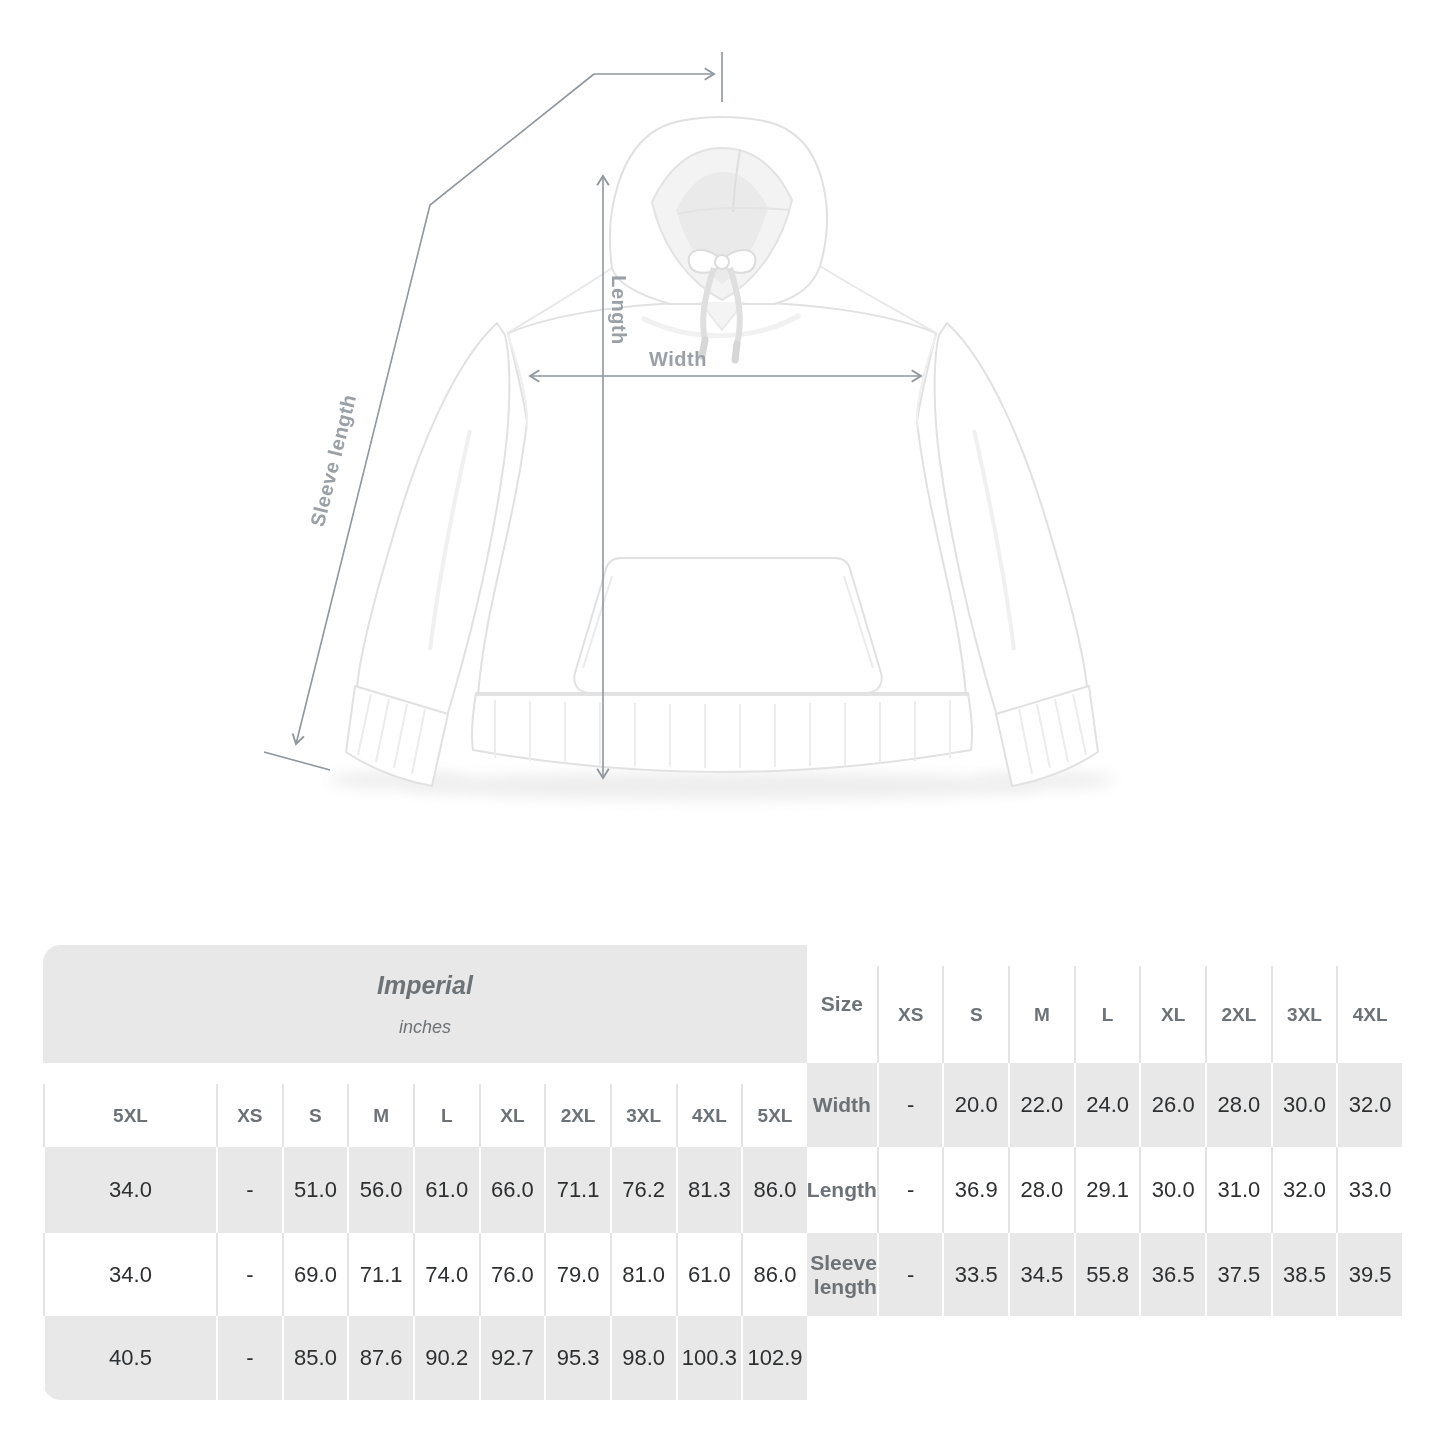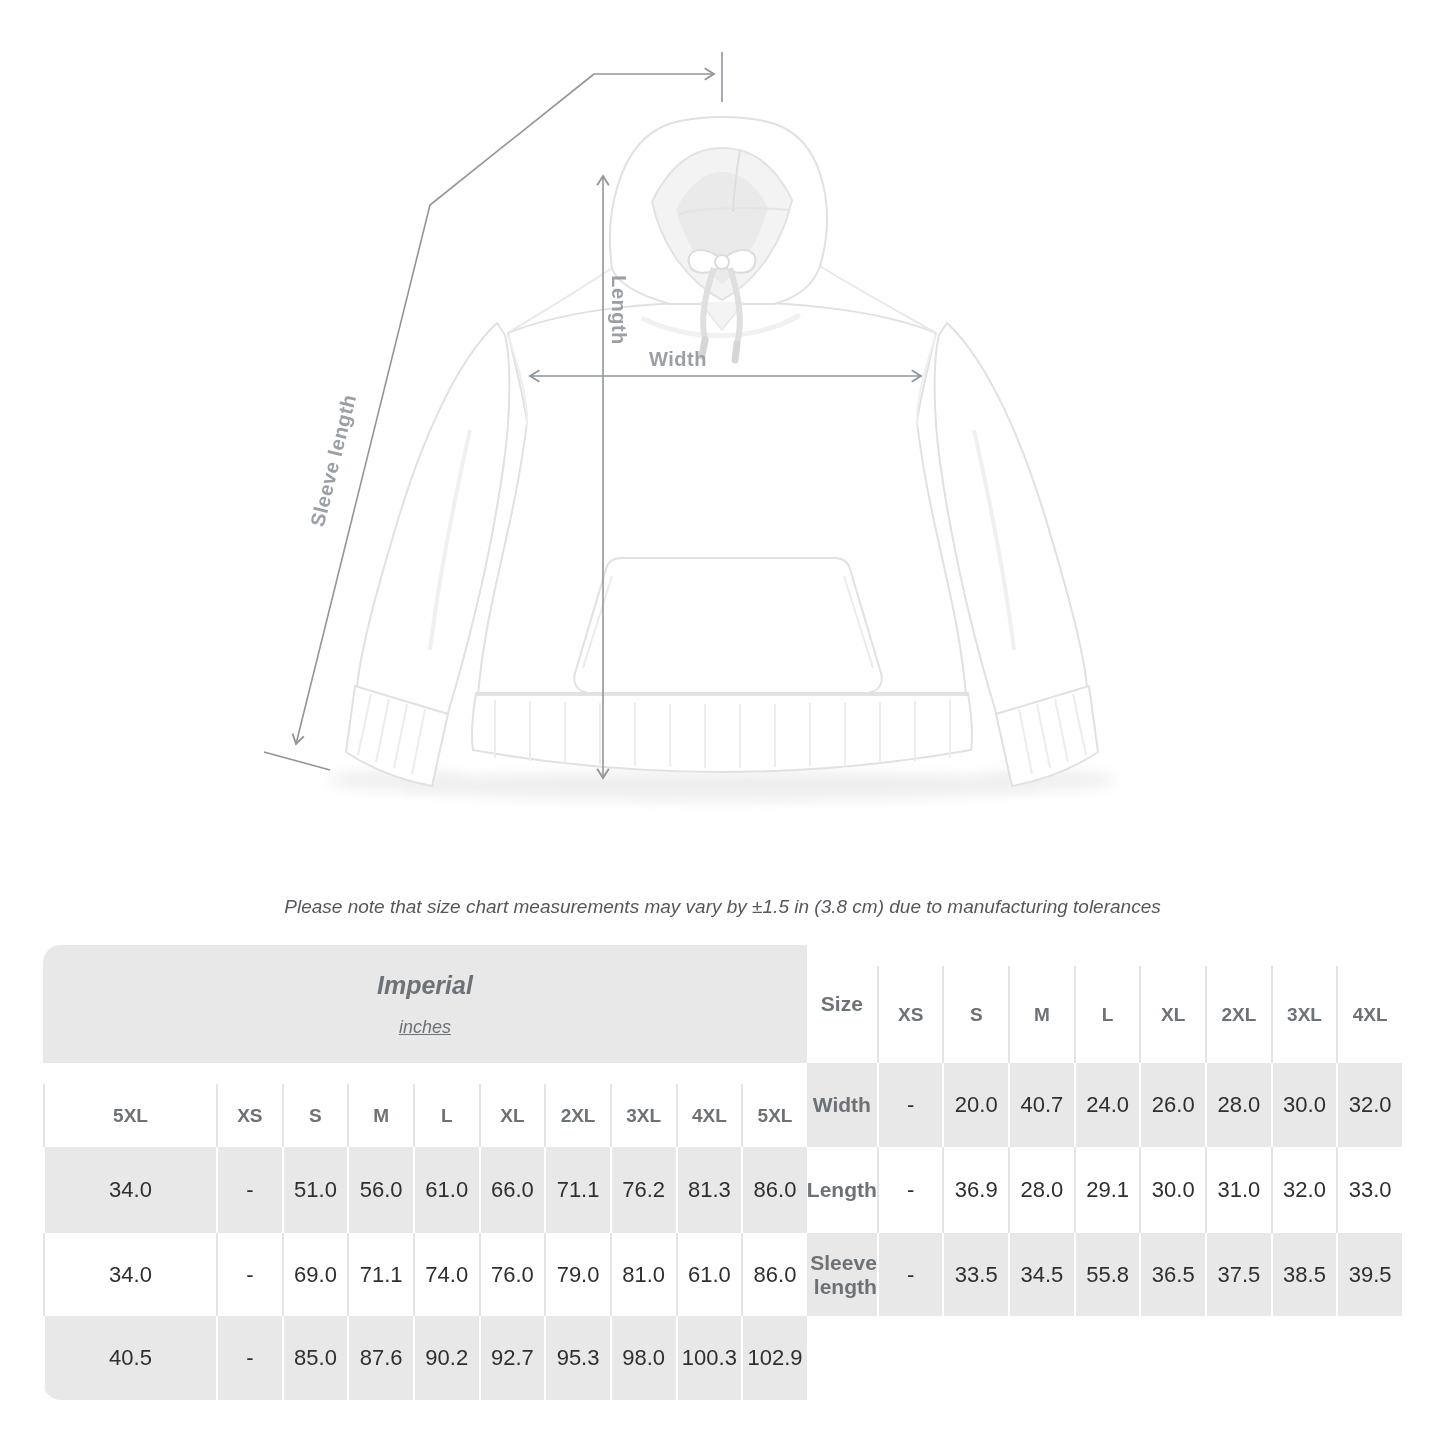--- a/index.html
+++ b/index.html
@@ -12,21 +12,21 @@
          font-size:19px;font-style:italic;color:#54585c;}
   .t{position:absolute;left:43px;top:945px;width:1359px;height:455px;border-radius:18px;
      overflow:hidden;display:grid;grid-template-columns:173px repeat(18,1fr);
      grid-template-rows:118px 84px 86px 83px 84px;}
   .c{display:flex;align-items:center;justify-content:center;background:#fff;}
   .g{background:#e8e8e8;}
   .band{grid-column:span 10;background:#e8e8e8;display:flex;flex-direction:column;
         align-items:center;justify-content:center;gap:17px;}
   .band2{grid-column:span 9;}
   .bname{font-size:25px;font-weight:bold;font-style:italic;color:#6d7277;}
-  .bunit{font-size:18px;font-style:italic;color:#6d7277;text-decoration:underline;}
+  .bunit{font-size:18px;font-style:italic;color:#6d7277;}
   .h{font-size:19px;font-weight:bold;color:#6d7277;margin-top:21px;}
   .rl{font-size:21px;font-weight:bold;color:#6d7277;text-align:right;}
   .v{font-size:22px;color:#2d2f31;}
   .sg{border-left:2px solid #e4e4e4;}
   .sw{border-left:2px solid #ffffff;}
 </style>
 </head>
 <body>
 
 <div class="page">
@@ -117,21 +117,20 @@
       <path d="M 530,376 L 921,376" marker-start="url(#mk)" marker-end="url(#mk)"></path>
     </g>
 
     <g font-family="Liberation Sans, sans-serif" font-size="20" font-weight="bold" fill="#9aa0a6" letter-spacing="0.5">
       <text transform="translate(612,310) rotate(90)" text-anchor="middle">Length</text>
       <text x="678" y="366" text-anchor="middle">Width</text>
       <text transform="translate(340,462) rotate(-76)" text-anchor="middle">Sleeve length</text>
     </g>
   </svg>
 
-  <div class="subtitle">Please note that size chart measurements may vary by ±1.5 in (3.8 cm) due to manufacturing tolerances</div>
 
   <div class="t">
 
     <div class="band">
       <div class="bname">Imperial</div>
       <div class="bunit">inches</div>
     </div>
 
     <div class="c rl">Size</div>
     <div class="c h sg">XS</div>
@@ -149,21 +148,21 @@
     <div class="c h sg">L</div>
     <div class="c h sg">XL</div>
     <div class="c h sg">2XL</div>
     <div class="c h sg">3XL</div>
     <div class="c h sg">4XL</div>
     <div class="c h sg">5XL</div>
 
     <div class="c rl g">Width</div>
     <div class="c v g sw">-</div>
     <div class="c v g sw">20.0</div>
-    <div class="c v g sw">40.7</div>
+    <div class="c v g sw">22.0</div>
     <div class="c v g sw">24.0</div>
     <div class="c v g sw">26.0</div>
     <div class="c v g sw">28.0</div>
     <div class="c v g sw">30.0</div>
     <div class="c v g sw">32.0</div>
     <div class="c v g sw">34.0</div>
     <div class="c v g sw">-</div>
     <div class="c v g sw">51.0</div>
     <div class="c v g sw">56.0</div>
     <div class="c v g sw">61.0</div>

